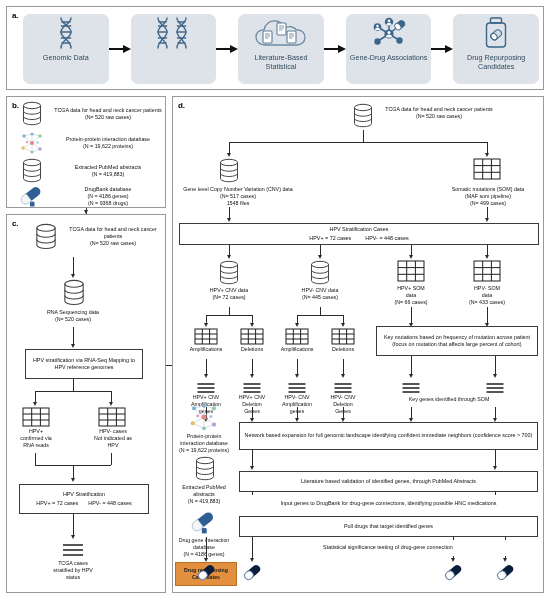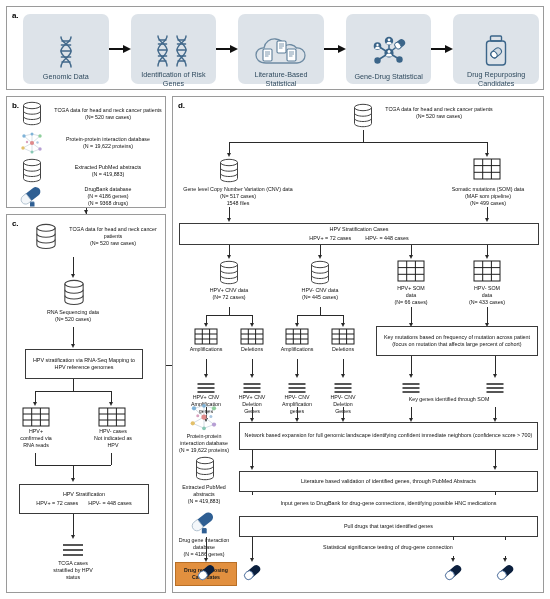--- a/index.html
+++ b/index.html
@@ -31,21 +31,21 @@
     position: absolute; left: 16px; top: 5px;
     width: 516px; height: 74px;
     display: flex; align-items: center; justify-content: space-between;
   }
   .a-card {
     width: 88px; height: 70px;
     background: #dde3e9;
     border-radius: 7px;
     display: flex; flex-direction: column;
     align-items: center; justify-content: flex-start;
-    padding-top: 20px;
+    padding-top: 1px;
   }
   .a-card .a-ico { height: 36px; display:flex; align-items:center; justify-content:center; }
   .a-label {
     font-size: 7.2px; line-height: 9px;
     color: #2f4a5e; text-align: center;
     margin-top: 2px; padding: 0 3px;
   }
   .a-arrow {
     width: 22px; height: 10px; position: relative; flex: 0 0 22px;
   }
@@ -136,21 +136,20 @@
           <g fill="none" stroke="#41688a" stroke-width="1.4" stroke-linecap="round">
             <path d="M5 2 C5 8, 14 10, 14 16 C14 22, 5 24, 5 32"></path>
             <path d="M14 2 C14 8, 5 10, 5 16 C5 22, 14 24, 14 32"></path>
             <path d="M6 6 H13 M5.4 10 H13.6 M5 16 H14 M5.4 22 H13.6 M6 27 H13"></path>
             <path d="M24 2 C24 8, 33 10, 33 16 C33 22, 24 24, 24 32"></path>
             <path d="M33 2 C33 8, 24 10, 24 16 C24 22, 33 24, 33 32"></path>
             <path d="M25 6 H32 M24.4 10 H32.6 M24 16 H33 M24.4 22 H32.6 M25 27 H32"></path>
           </g>
         </svg>
       </div>
-      <div class="a-label">Identification of Risk Genes</div>
     </div>
 
     <div class="a-arrow"></div>
 
     <div class="a-card">
       <div class="a-ico">
         <svg width="56" height="34" viewBox="0 0 56 34">
           <path d="M13 29 C6 29 3 25 3 21 C3 16.5 7 13.5 11 13.8 C12 8 17 4.5 22.5 5 C27 5.4 30.5 8.4 32 12 C35.5 9.5 41 10.5 43.5 14 C48 13.5 52 17 52 21.4 C52 25.6 48.6 29 44 29 Z" fill="none" stroke="#6e8ba3" stroke-width="1.3"></path>
           <g fill="#ffffff" stroke="#5d7e99" stroke-width="1.1">
             <rect x="24" y="7" width="9" height="12" rx="1.2"></rect>
@@ -189,21 +188,21 @@
             <path d="M17.3 9.5 a2.7 2.7 0 0 1 5.4 0 z"></path>
             <circle cx="8.5" cy="9.9" r="1.2"></circle>
             <path d="M6.1 13.9 a2.4 2.4 0 0 1 4.8 0 z"></path>
           </g>
           <g transform="rotate(-38 31 9)">
             <rect x="25.5" y="5.3" width="11" height="7.4" rx="3.7" fill="#3b6589"></rect>
             <rect x="25.5" y="5.3" width="5.5" height="7.4" rx="3.7" fill="#ffffff" stroke="#3b6589" stroke-width="0.9"></rect>
           </g>
         </svg>
       </div>
-      <div class="a-label">Gene-Drug Statistical</div>
+      <div class="a-label">Gene-Drug Associations</div>
     </div>
 
     <div class="a-arrow"></div>
 
     <div class="a-card">
       <div class="a-ico">
         <svg width="28" height="34" viewBox="0 0 28 34">
           <rect x="8.5" y="2" width="11" height="5" rx="1" fill="none" stroke="#3b6589" stroke-width="1.4"></rect>
           <rect x="4.5" y="7" width="19" height="24" rx="3" fill="none" stroke="#3b6589" stroke-width="1.4"></rect>
           <g transform="rotate(-40 14 19)">

